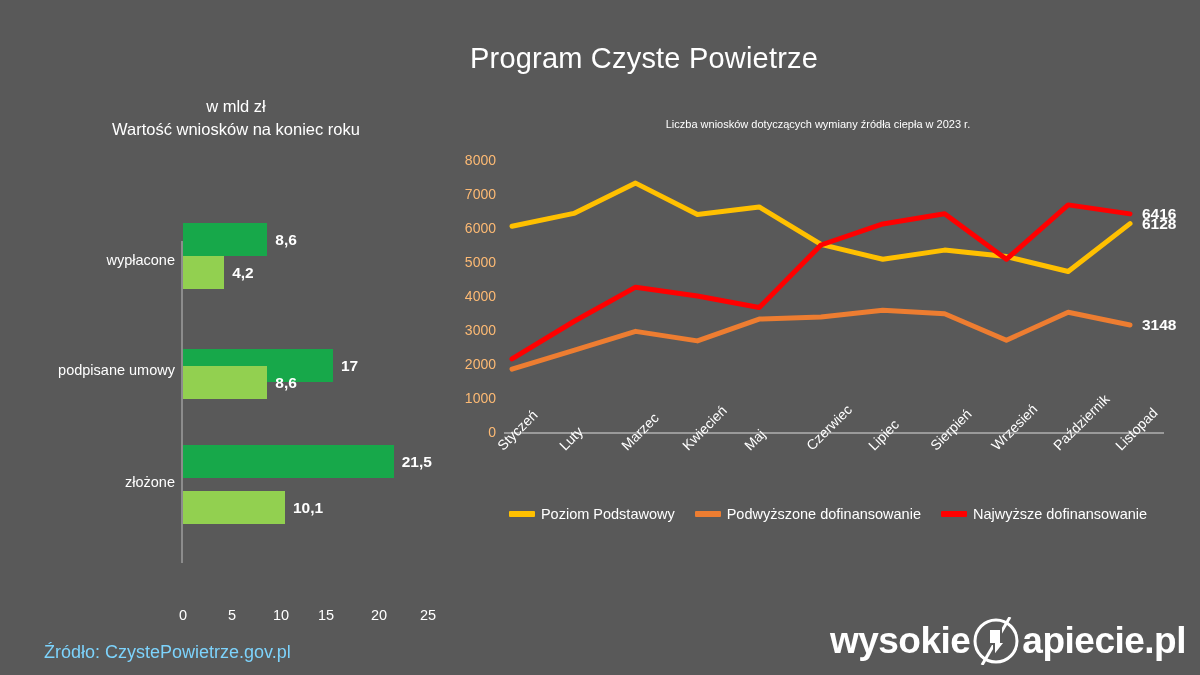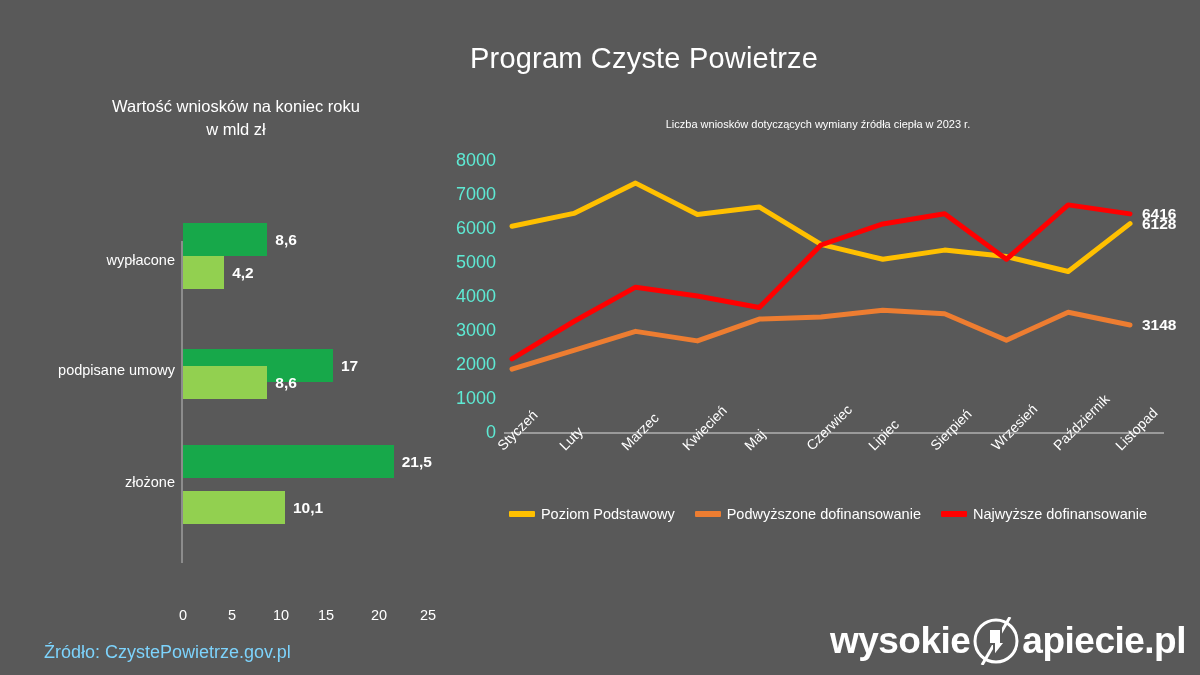--- a/index.html
+++ b/index.html
@@ -65,21 +65,21 @@
   #line-panel { position: absolute; left: 448px; top: 118px; width: 752px; height: 430px; }
   #line-title {
     position: absolute; left: 0; top: 0; width: 740px;
     text-align: center; font-size: 11px; color: #ffffff; white-space: nowrap;
   }
   #line-plot {
     position: absolute; left: 56px; top: 42px; width: 640px; height: 272px;
   }
   #line-ylabels { position: absolute; left: 0; top: 42px; width: 52px; height: 272px; }
   .y-tick {
-    position: absolute; right: 4px; font-size: 18px; color: #5eead4;
+    position: absolute; right: 4px; font-size: 14px; color: #fdba74;
     transform: translateY(-50%); white-space: nowrap; text-align: center;
   }
   #line-xaxis-line {
     position: absolute; left: 56px; top: 314px; width: 660px; height: 2px; background: #9a9a9a;
   }
   #line-xlabels { position: absolute; left: 56px; top: 318px; width: 660px; height: 90px; }
   .x-tick {
     position: absolute; font-size: 14px; color: #ffffff; white-space: nowrap;
     transform-origin: left top; transform: rotate(-45deg);
   }
@@ -106,22 +106,22 @@
 </style>
 </head>
 <body>
 
 <div id="slide">
 
   <div id="main-title">Program Czyste Powietrze</div>
 
   <div id="bar-panel">
     <div id="bar-title">
+      <div>w mld zł</div>
       <div>Wartość wniosków na koniec roku</div>
-      <div>w mld zł</div>
     </div>
 
     <div id="bar-plot">
       <div id="bar-axis-line"></div>
       <div id="bar-groups">
           <div class="bar-group" style="top: 60px;">
             <div class="bar-cat-label" style="top: 29px;">wypłacone</div>
             <div class="bar-row" style="top: 0px; width: 84.28px;">
               <div class="bar-rect bar-2023" style="background: rgb(23, 168, 74);"></div>
               <span class="bar-val">8,6</span>

